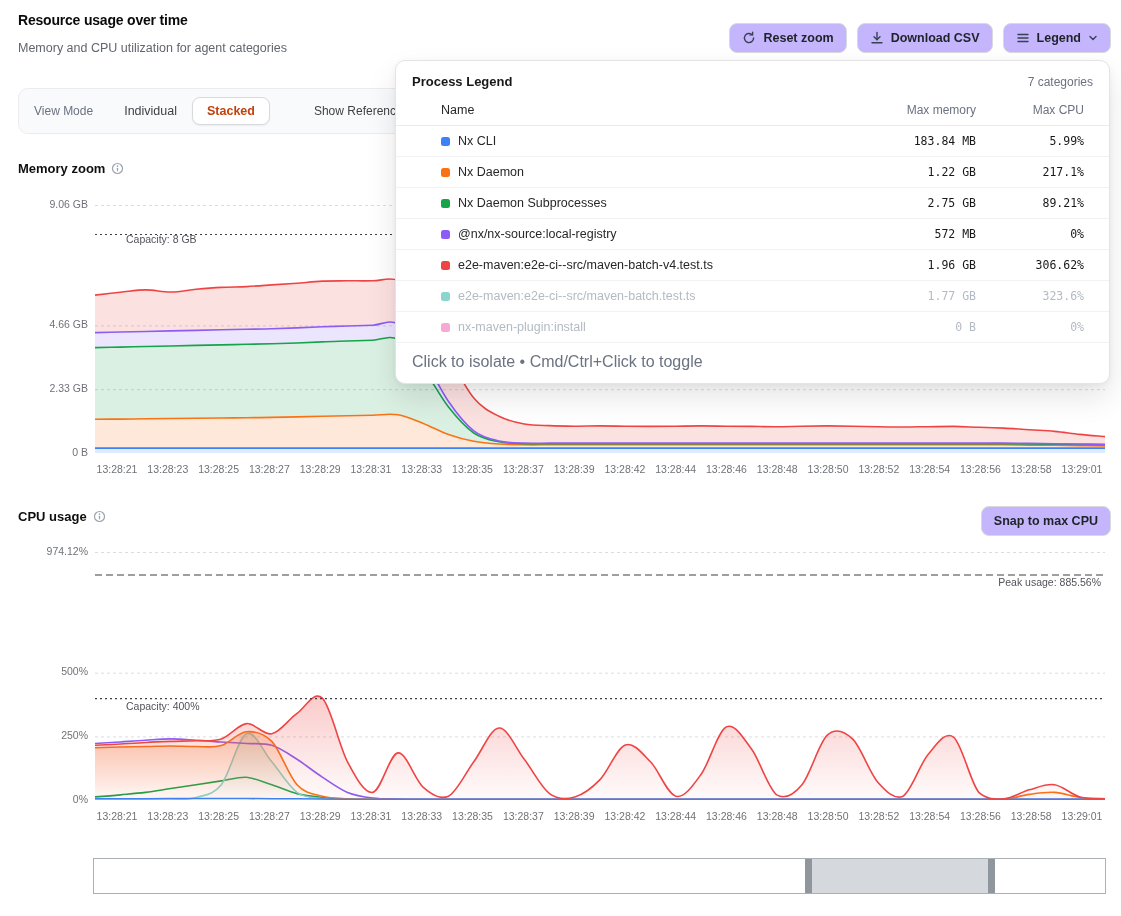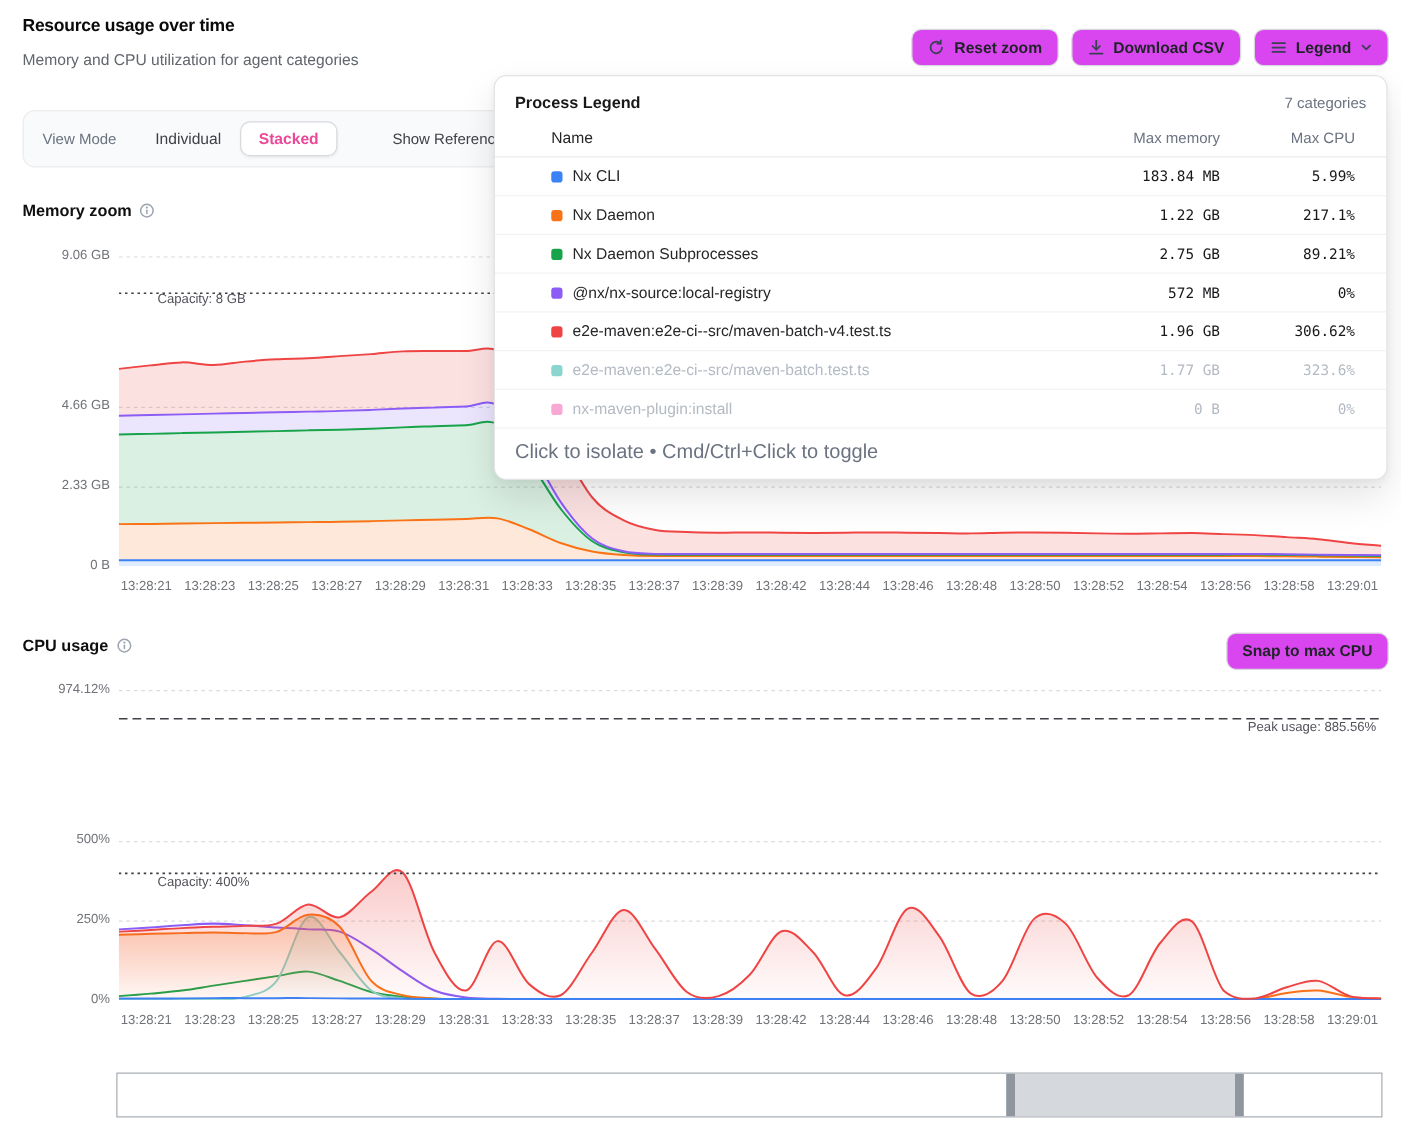--- a/index.html
+++ b/index.html
@@ -4,31 +4,31 @@
 <style>
   html,body{margin:0;padding:0;background:#fff;}
   body{font-family:"Liberation Sans",sans-serif;color:#18181b;}
   .page{position:relative;width:1121px;height:916px;background:#fff;overflow:hidden;}
   .abs{position:absolute;}
 
   #title{left:18px;top:12px;font-size:14px;font-weight:700;letter-spacing:-0.2px;color:#0a0a0a;}
   #subtitle{left:18px;top:41px;font-size:12.5px;color:#61656d;}
 
   #header-buttons{top:23px;right:10px;display:flex;gap:10px;}
-  .btn{display:inline-flex;align-items:center;gap:7px;height:30px;padding:0 12px;background:#d946ef;
+  .btn{display:inline-flex;align-items:center;gap:7px;height:30px;padding:0 12px;background:#c4b5fd;
        border:1px solid #d7d9dd;border-radius:8px;font-family:"Liberation Sans",sans-serif;
        font-size:12.5px;font-weight:600;color:#1f2328;cursor:pointer;white-space:nowrap;}
   .btn svg{display:block;}
 
   #toolbar{left:18px;top:88px;width:1085px;height:46px;background:#f9fafb;border:1px solid #ececef;
            border-radius:10px;display:flex;align-items:center;padding-left:15px;box-sizing:border-box;}
   #view-mode-label{font-size:12px;color:#6b7280;margin-right:16px;}
   .seg-btn{font-family:"Liberation Sans",sans-serif;font-size:12.5px;color:#3f3f46;background:transparent;
            border:1px solid transparent;padding:6px 14px;border-radius:8px;cursor:pointer;font-weight:500;}
-  .seg-btn.active{background:#fff;border:1px solid #d8d9dd;font-weight:600;color:#ec4899;box-shadow:0 1px 2px rgba(0,0,0,.06);}
+  .seg-btn.active{background:#fff;border:1px solid #d8d9dd;font-weight:600;color:#c2410c;box-shadow:0 1px 2px rgba(0,0,0,.06);}
   #show-ref{font-size:12px;color:#3f3f46;margin-left:44px;}
 
   .section-h{display:flex;align-items:center;gap:6px;font-size:13px;font-weight:700;color:#0f0f10;}
   #mem-h{left:18px;top:161px;}
   #cpu-h{left:18px;top:509px;}
   .info{display:inline-flex;}
 
   #snap-btn{position:absolute;top:506px;right:10px;}
 
   .ytick{position:absolute;left:6px;width:82px;text-align:right;font-size:10.5px;color:#6f7277;}

